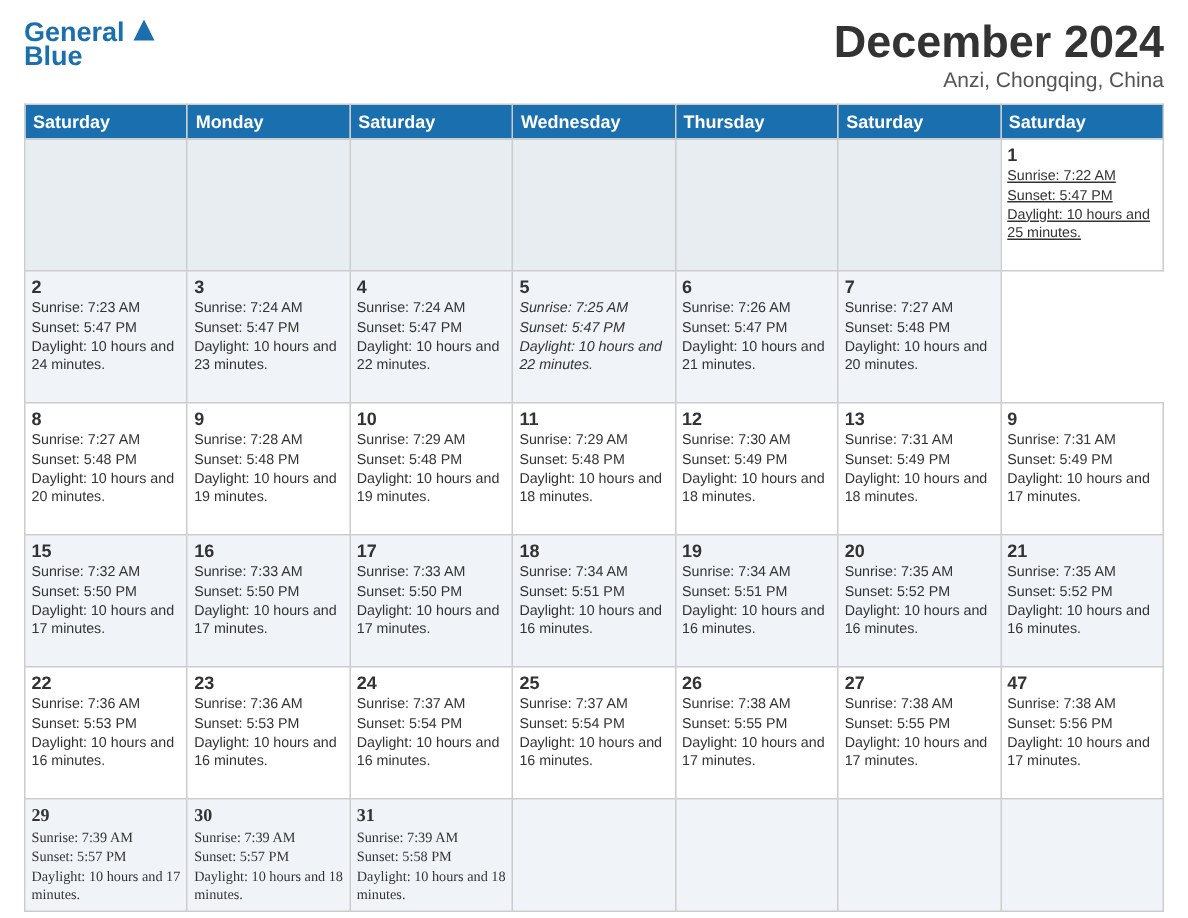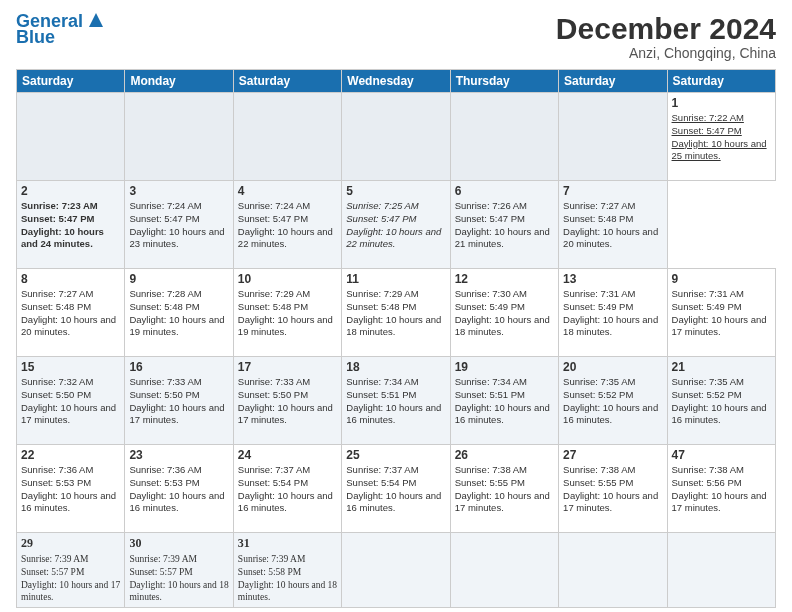--- a/index.html
+++ b/index.html
@@ -137,21 +137,21 @@
           <td>
             <span class="day-num">1</span>
             <div class="day-info" style="white-space: pre-line; text-decoration: underline;">Sunrise: 7:22 AM
 Sunset: 5:47 PM
 Daylight: 10 hours and 25 minutes.</div>
           </td>
         </tr>
         <tr>
           <td>
             <span class="day-num">2</span>
-            <div class="day-info" style="white-space: pre-line; font-weight: bold;">Sunrise: 7:23 AM
+            <div class="day-info" style="white-space: pre-line;">Sunrise: 7:23 AM
 Sunset: 5:47 PM
 Daylight: 10 hours and 24 minutes.</div>
           </td>
           <td>
             <span class="day-num">3</span>
             <div class="day-info" style="white-space: pre-line;">Sunrise: 7:24 AM
 Sunset: 5:47 PM
 Daylight: 10 hours and 23 minutes.</div>
           </td>
           <td>

